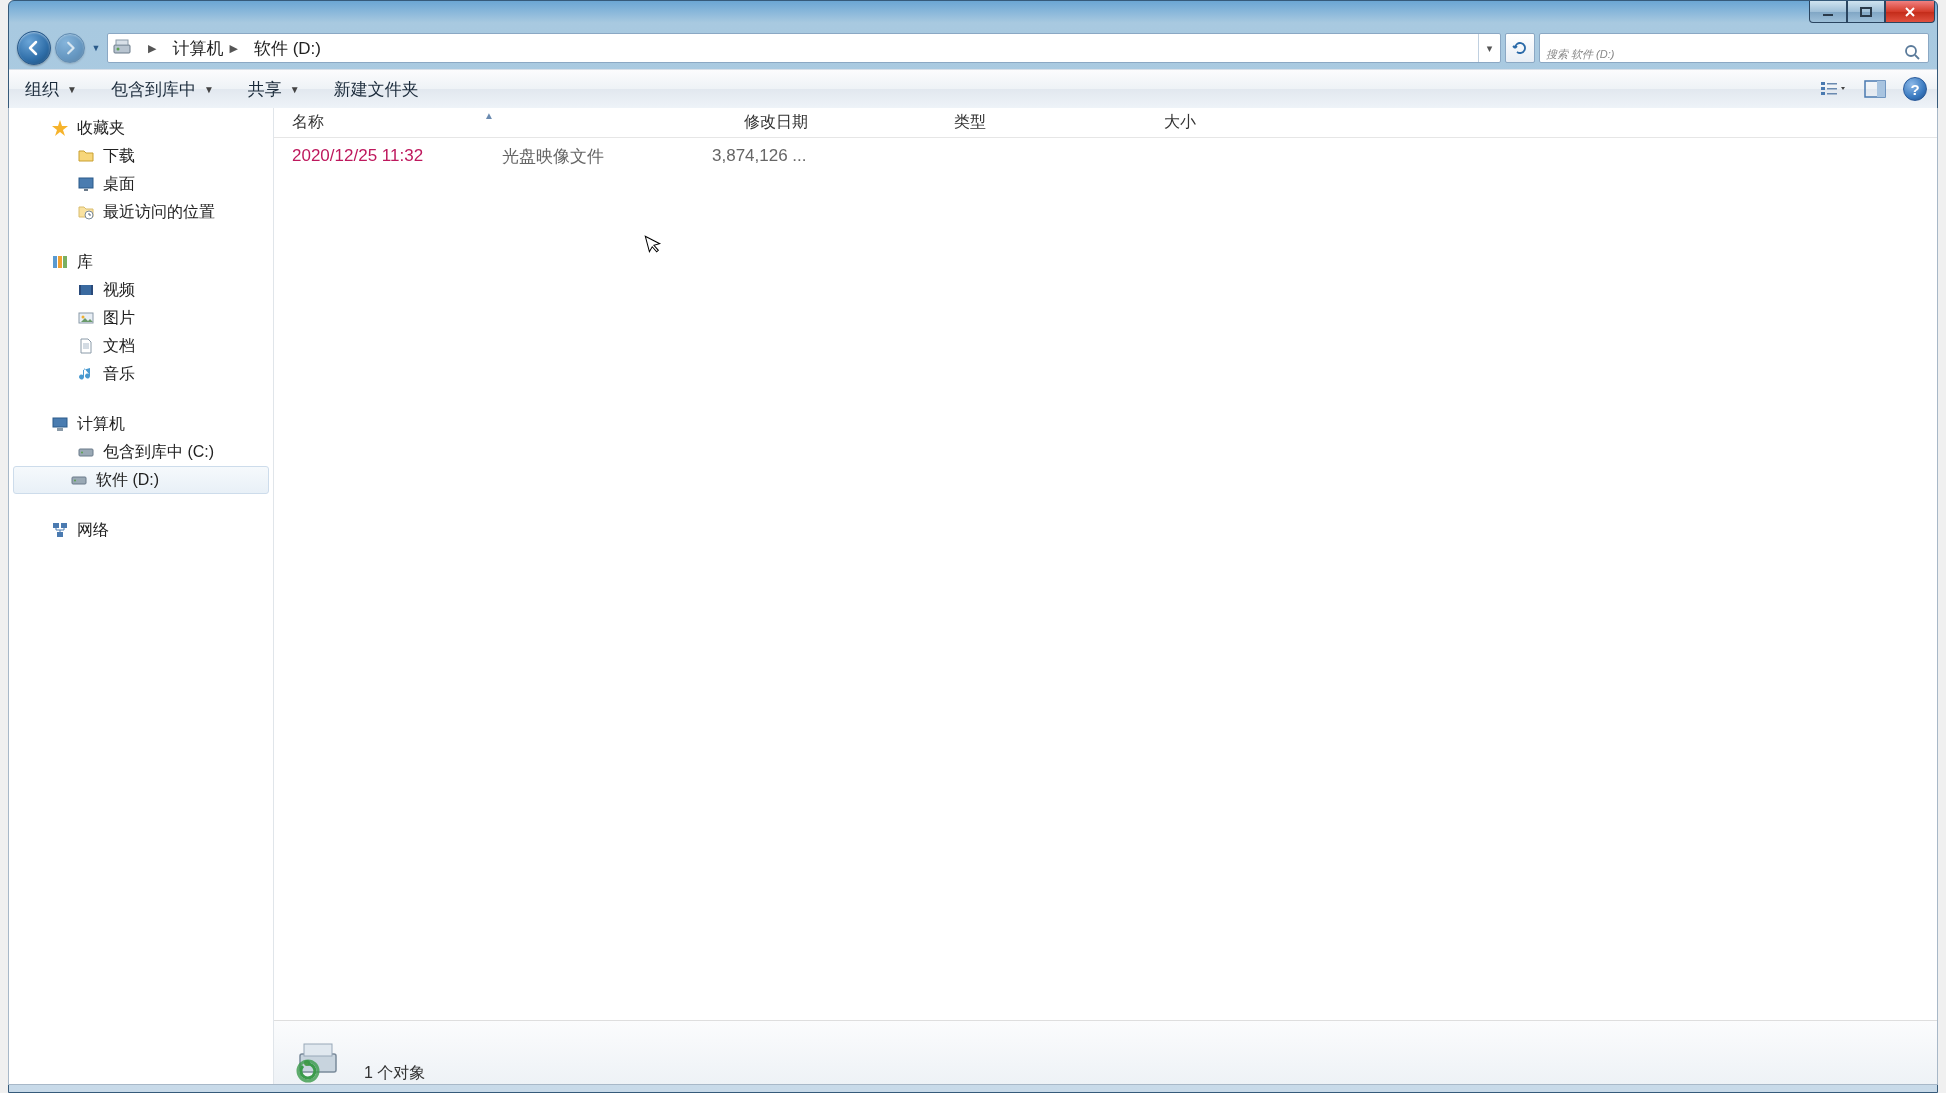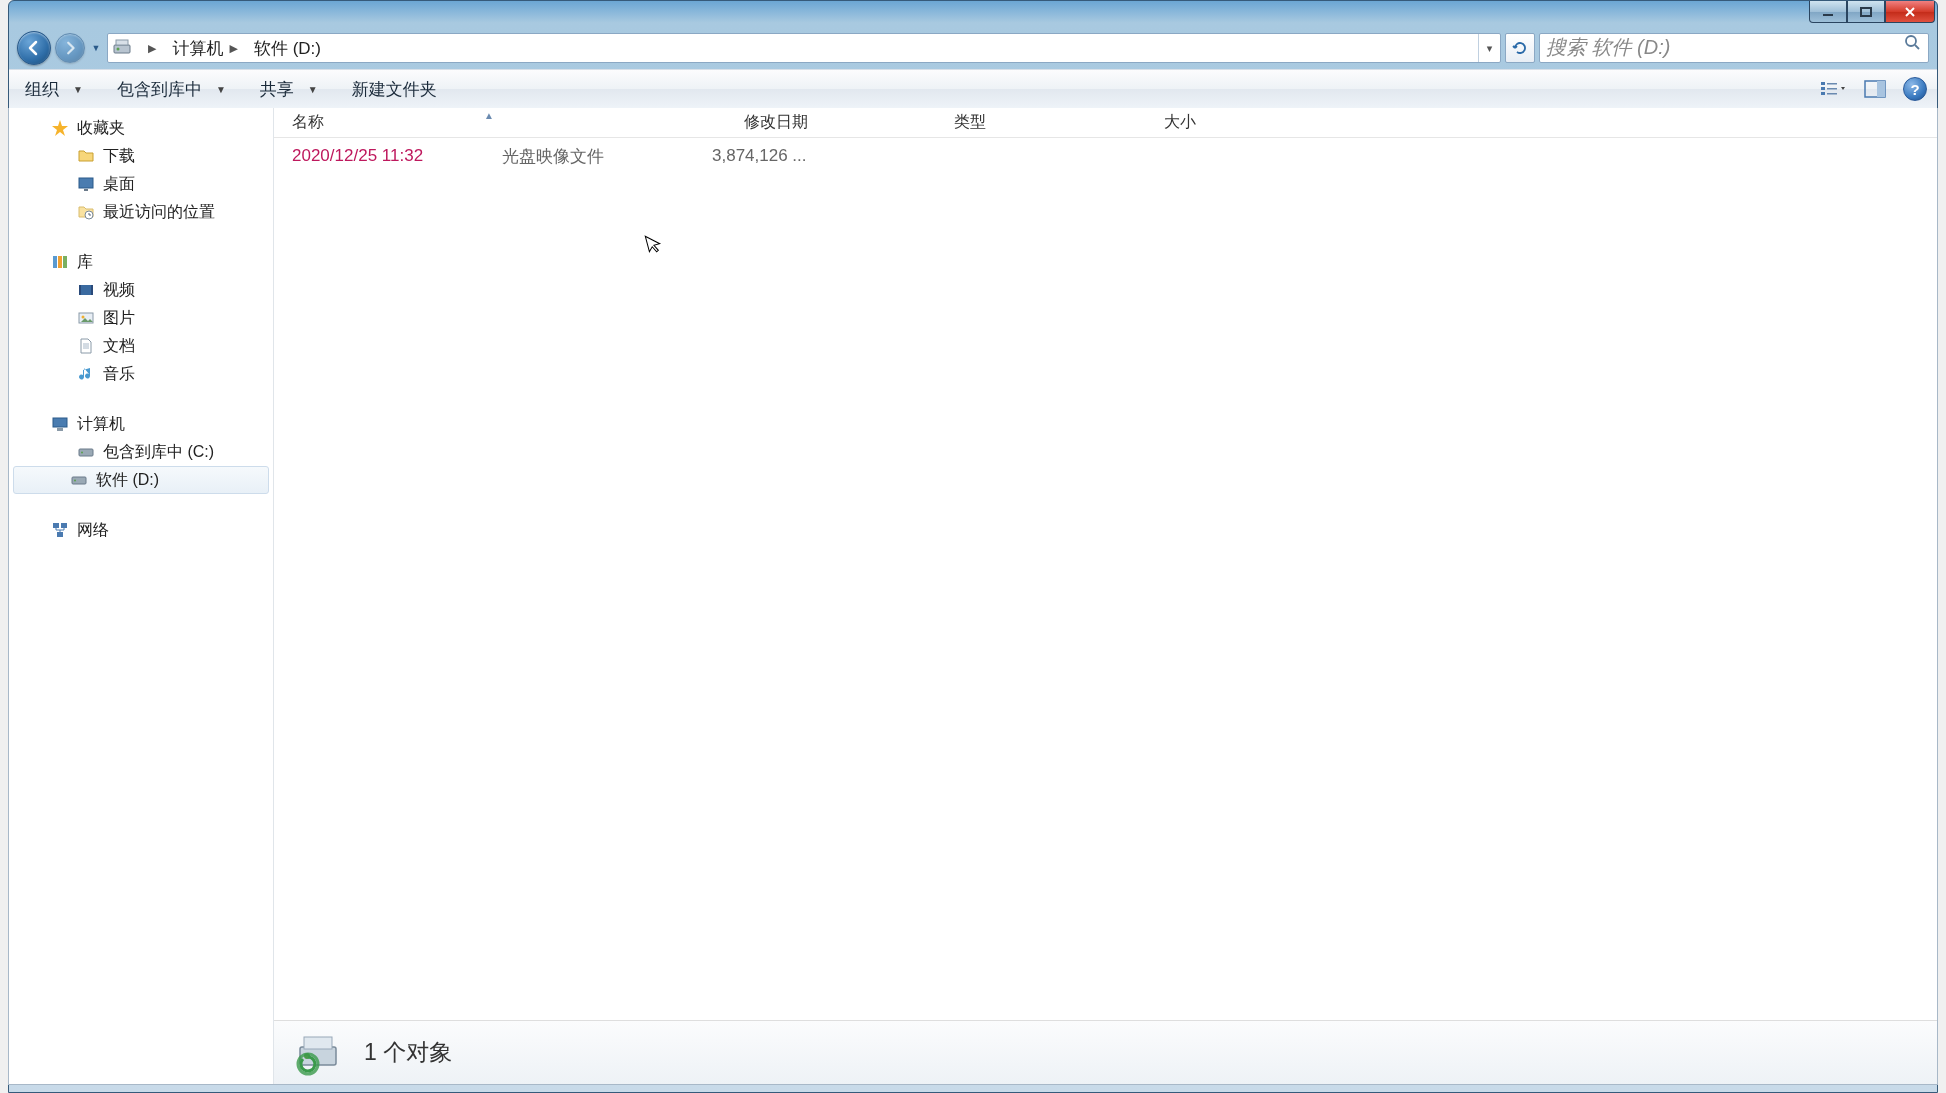--- a/index.html
+++ b/index.html
@@ -86,39 +86,39 @@
       background: linear-gradient(to bottom, #fff, #e8eef5);
       border: 1px solid #8ba8c4;
       display:flex; align-items:center; justify-content:center;
       color: #2a6aa8; font-size: 16px;
       border-radius: 2px;
     }
     .searchbox {
       width: 390px; height: 30px;
       background: #fff;
       border: 1px solid #8ba8c4;
-      display: flex; align-items: flex-start;
+      display: flex; align-items: flex-end;
       padding: 0 6px;
       border-radius: 2px;
-      color: #888; font-style: italic; font-size: 20px;
+      color: #888; font-style: italic; font-size: 11px;
       justify-content: space-between;
     }
     
     
     .toolbar {
       height: 40px;
       background: linear-gradient(to bottom, #fcfcfd, #eef2f6 50%, #e2e8ef 51%, #eef3f8);
       border-top: 1px solid #d8e0e9;
       border-bottom: 1px solid #c9d3de;
       display: flex; align-items: center;
       padding: 0 10px;
       gap: 22px;
       font-size: 17px; color: #1a2a3a;
     }
-    .tbtn { display:flex; align-items:center; gap:14px; padding: 4px 6px; }
+    .tbtn { display:flex; align-items:center; gap:8px; padding: 4px 6px; }
     .tbtn .caret { font-size: 10px; color:#444; }
     .toolbar-right { margin-left:auto; display:flex; gap:14px; align-items:center; }
     .viewbtn { width:28px; height:26px; display:flex; align-items:center; justify-content:center; }
     .helpbtn {
       width:24px; height:24px; border-radius:50%;
       background: radial-gradient(circle at 35% 30%, #8db9e8, #3a7ac0 60%, #1a4a86);
       color:#fff; display:flex; align-items:center; justify-content:center; font-size:15px; font-weight:bold;
       border:1px solid #2a5a9a;
     }
     
@@ -188,22 +188,22 @@
     .cursor {
       position:absolute; left: 372px; top: 124px;
       font-size: 20px; color:#000;
       transform: rotate(-15deg);
     }
     
     .statusbar {
       height: 64px;
       border-top: 1px solid #dedede;
       background: linear-gradient(to bottom, #fbfcfd, #eef2f6);
-      display:flex; align-items:center; padding-left: 20px; gap: 22px;
-      font-size: 23px; color:#333;
+      display:flex; align-items:flex-end; padding-left: 20px; gap: 22px;
+      font-size: 16px; color:#333;
     }
     .status-icon { width:48px; height:48px; }
     
     
     .ico-star { fill:#f6b32b; }
     .ico-folder { fill:#f7d67a; }
     .ico-monitor { fill:#4a7cb0; }
     .ico-drive { fill:#9aa9b5; }
   </style>
 </head>

